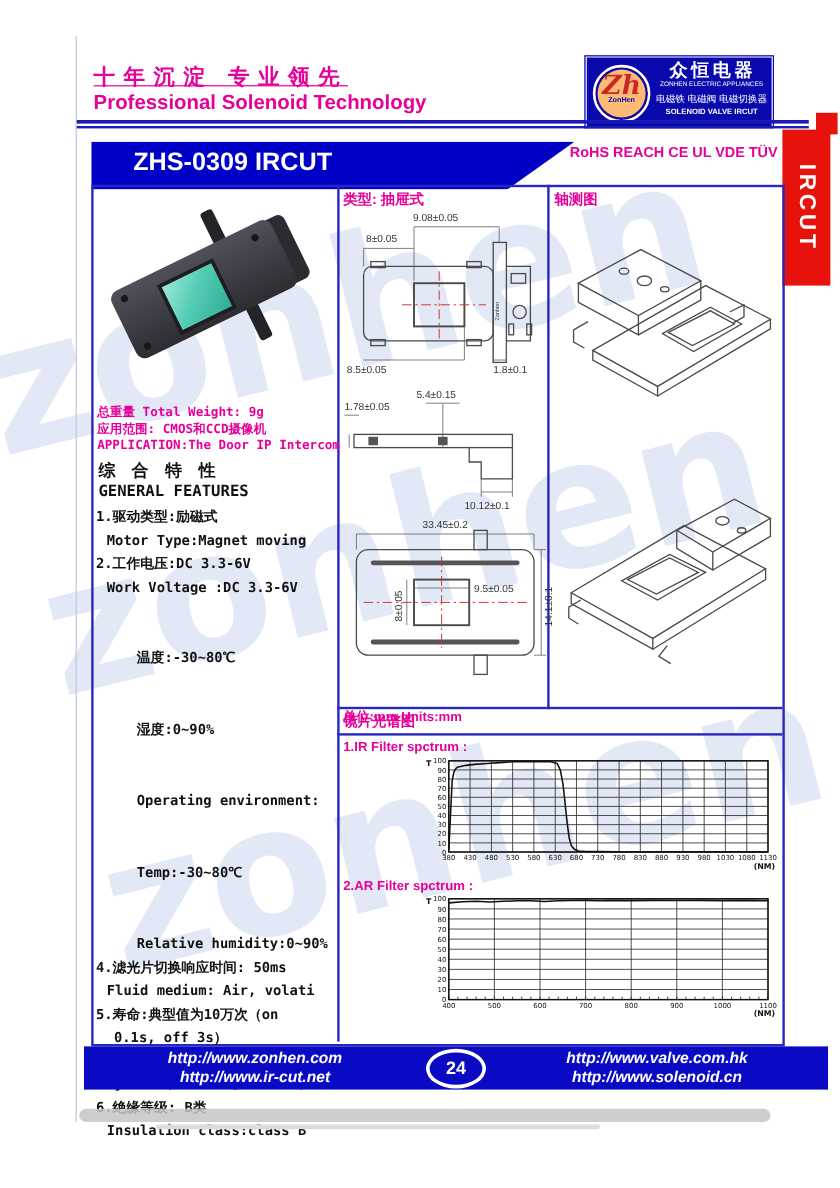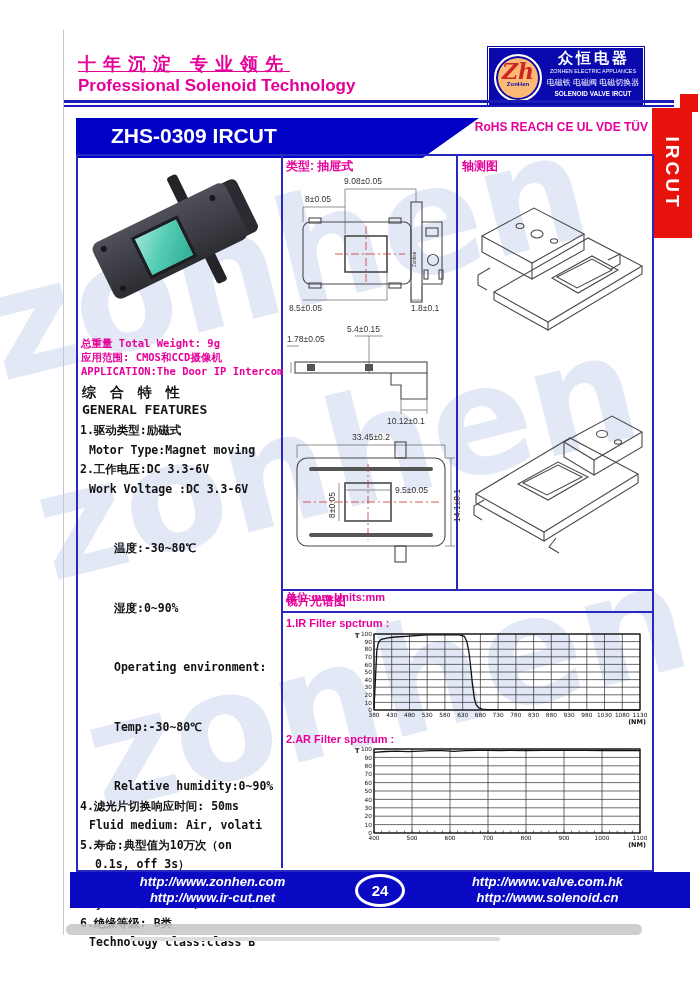--- a/index.html
+++ b/index.html
@@ -164,21 +164,21 @@
     <div class="f-sub">Operating environment:</div>
     <div class="f-sub">Temp:-30~80℃</div>
     <div class="f-sub">Relative humidity:0~90%</div>
     <div class="f-main">4.滤光片切换响应时间: 50ms</div>
     <div class="f-en">Fluid medium: Air, volati</div>
     <div class="f-main">5.寿命:典型值为10万次（on</div>
     <div class="f-in2">0.1s, off 3s）</div>
     <div class="f-en">Lify cycle:  1,000, 00</div>
     <div class="f-en">cycles (on 0.1s, off 3s)</div>
     <div class="f-main">6.绝缘等级: B类</div>
-    <div class="f-en">Technology class:class B</div>
+    <div class="f-en">Insulation class:class B</div>
   </div>
 
   <div class="lab-magenta" style="left:286px;top:158px;">类型: 抽屉式</div>
 
   <svg class="dw" style="left:285px;top:172px;" width="168" height="142" viewBox="0 0 168 142">
     <line class="dl" x1="60" y1="17" x2="131" y2="17"></line>
     <line class="dl" x1="60" y1="17" x2="60" y2="62"></line>
       <line class="dl" x1="131" y1="17" x2="131" y2="30"></line>
     <line class="dl" x1="18" y1="35" x2="60" y2="35"></line>
     <line class="dl" x1="18" y1="35" x2="18" y2="50"></line>

